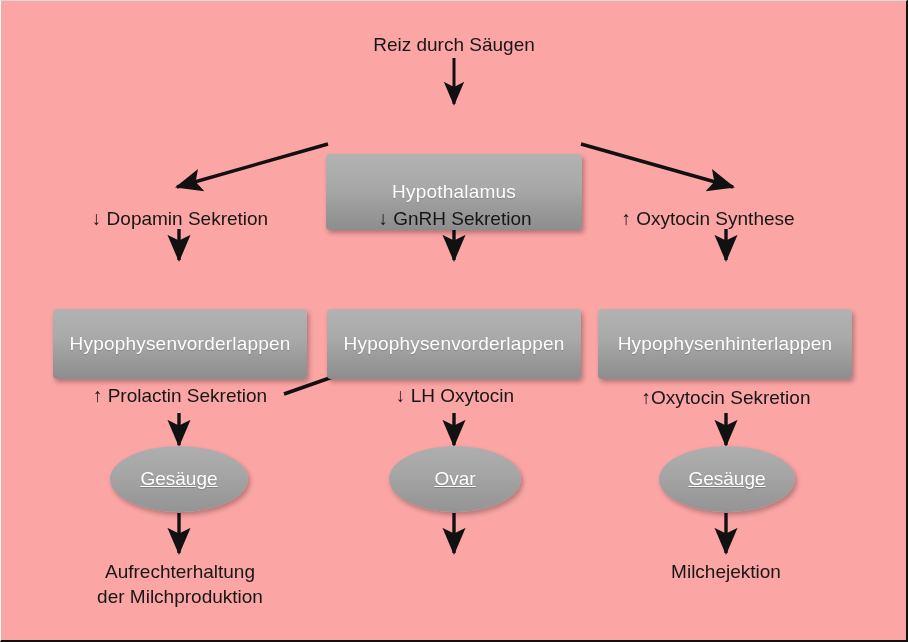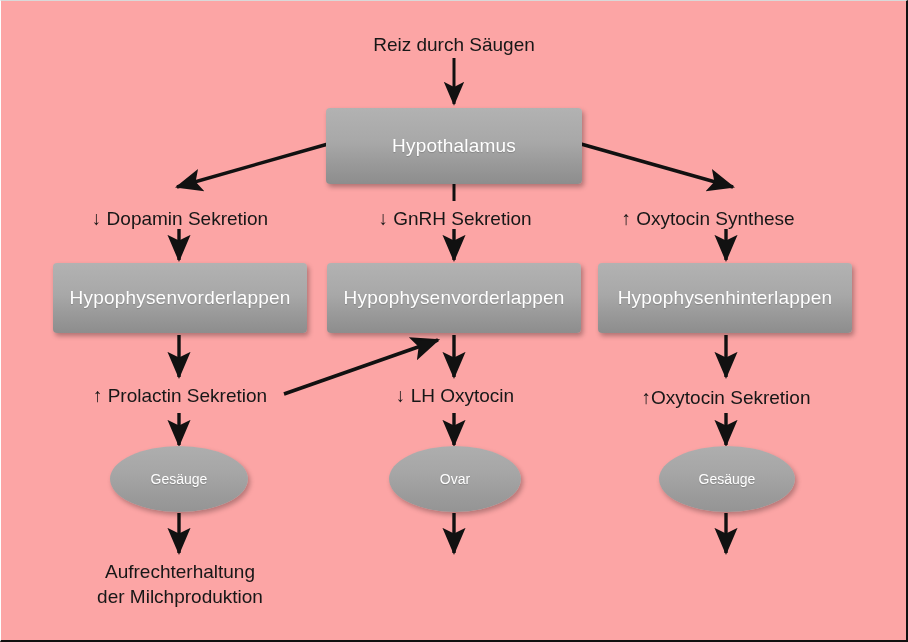--- a/index.html
+++ b/index.html
@@ -40,34 +40,36 @@
     align-items: center;
     justify-content: center;
     text-align: center;
     color: #ffffff;
     font-size: 19px;
     letter-spacing: 0.2px;
     background: linear-gradient(to bottom, #b2b2b2 0%, #a8a8a8 45%, #9a9a9a 72%, #8d8d8d 100%);
     border-radius: 4px;
     box-shadow: 2px 3px 5px rgba(0,0,0,0.30);
     text-shadow: 0 1px 1px rgba(0,0,0,0.18);
+    margin-top: 46px;
   }
   .node-ellipse {
     position: absolute;
     box-sizing: border-box;
     display: flex;
     align-items: center;
     justify-content: center;
     text-align: center;
     color: #ffffff;
-    font-size: 14px;
+    font-size: 19px;
     background: linear-gradient(to bottom, #aeaeae 0%, #a6a6a6 40%, #9b9b9b 75%, #949494 100%);
     border-radius: 50%;
     box-shadow: 2px 3px 5px rgba(0,0,0,0.28);
     text-shadow: 0 1px 1px rgba(0,0,0,0.18);
+    text-decoration: underline;
   }
   
   .text-label {
     position: absolute;
     color: #171717;
     font-size: 19px;
     line-height: 25px;
     text-align: center;
     white-space: pre;
   }
@@ -139,14 +141,15 @@
 
 
   <div class="text-label" style="left:576px; top:205px; width:262px;">↑ Oxytocin Synthese</div>
 
   <div class="node-box" style="left:597px; top:262px; width:254px; height:70px;">Hypophysenhinterlappen</div>
 
   <div class="text-label" style="left:594px; top:384px; width:262px;">↑Oxytocin Sekretion</div>
 
   <div class="node-ellipse" style="left:658px; top:445px; width:136px; height:66px;">Gesäuge</div>
 
+  <div class="text-label" style="left:584px; top:558px; width:282px;">Milchejektion</div>
 
 </div>
 
 </body></html>

